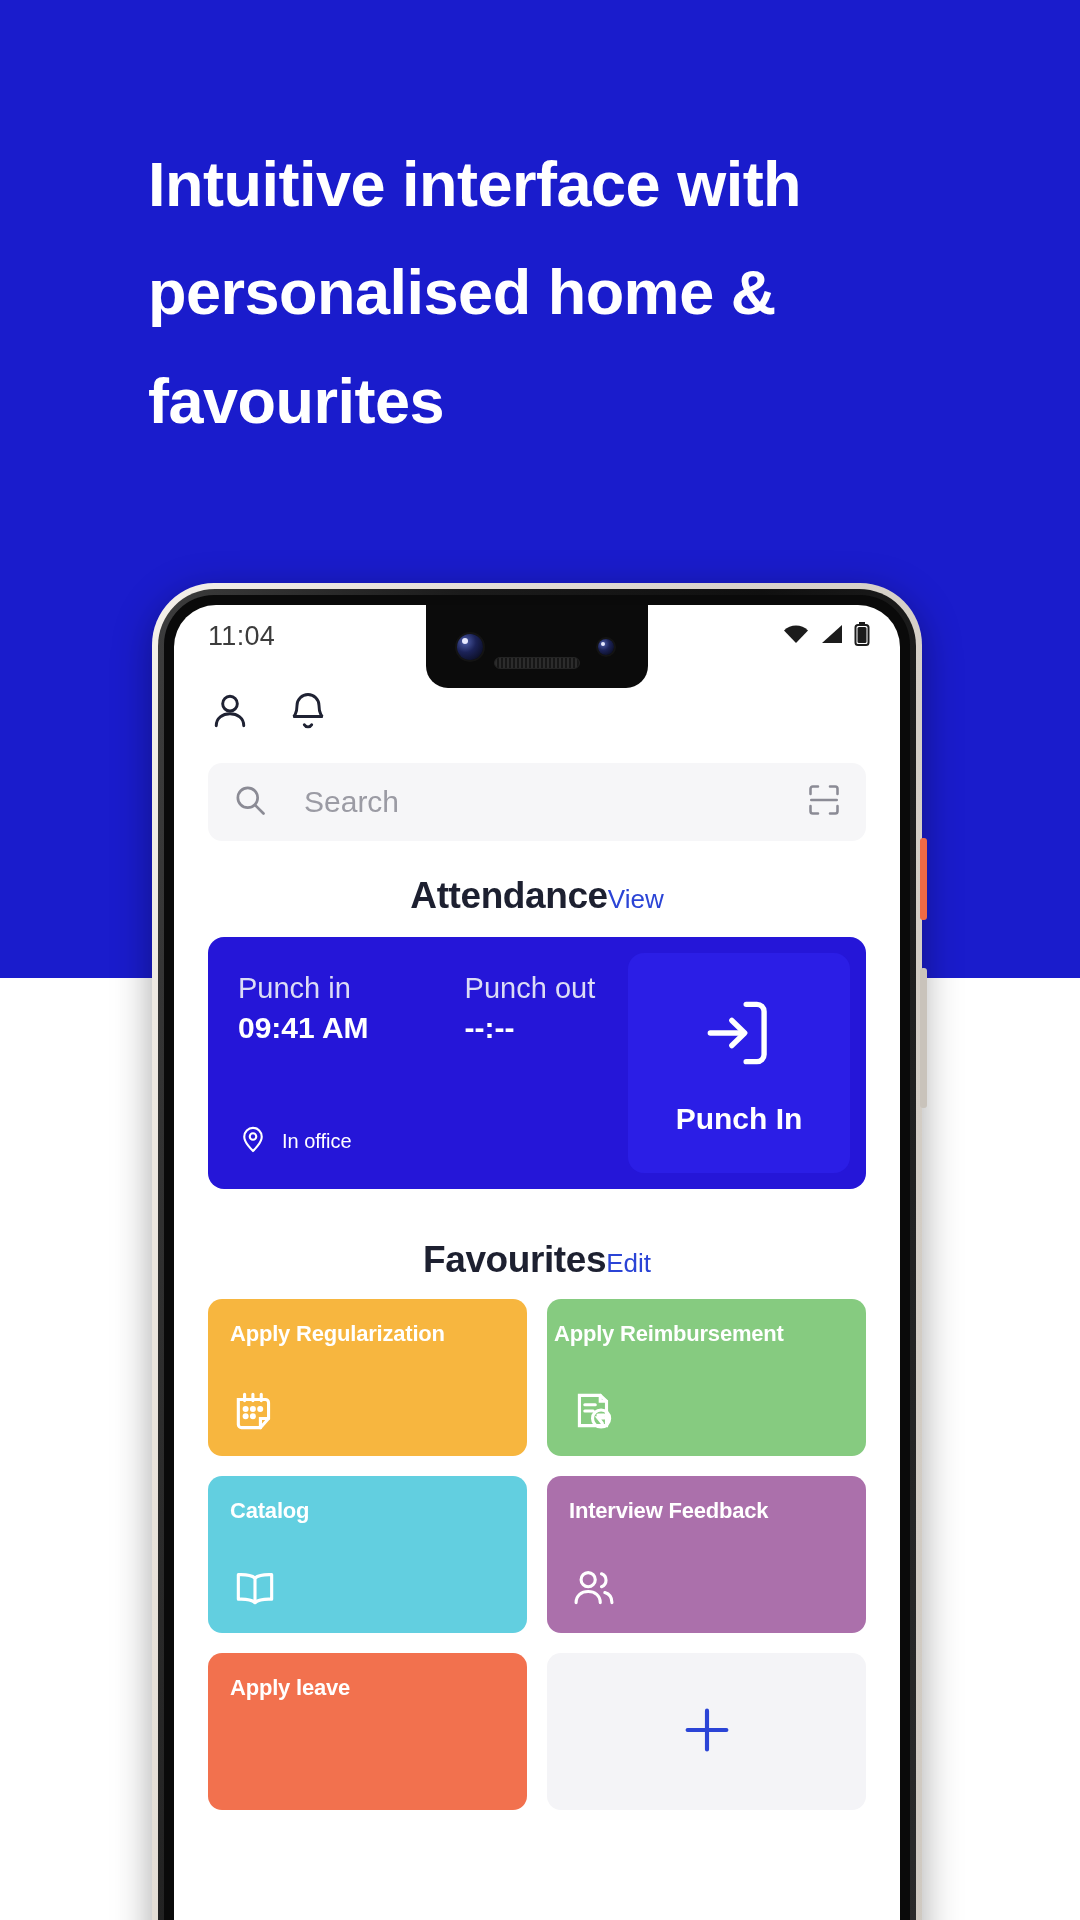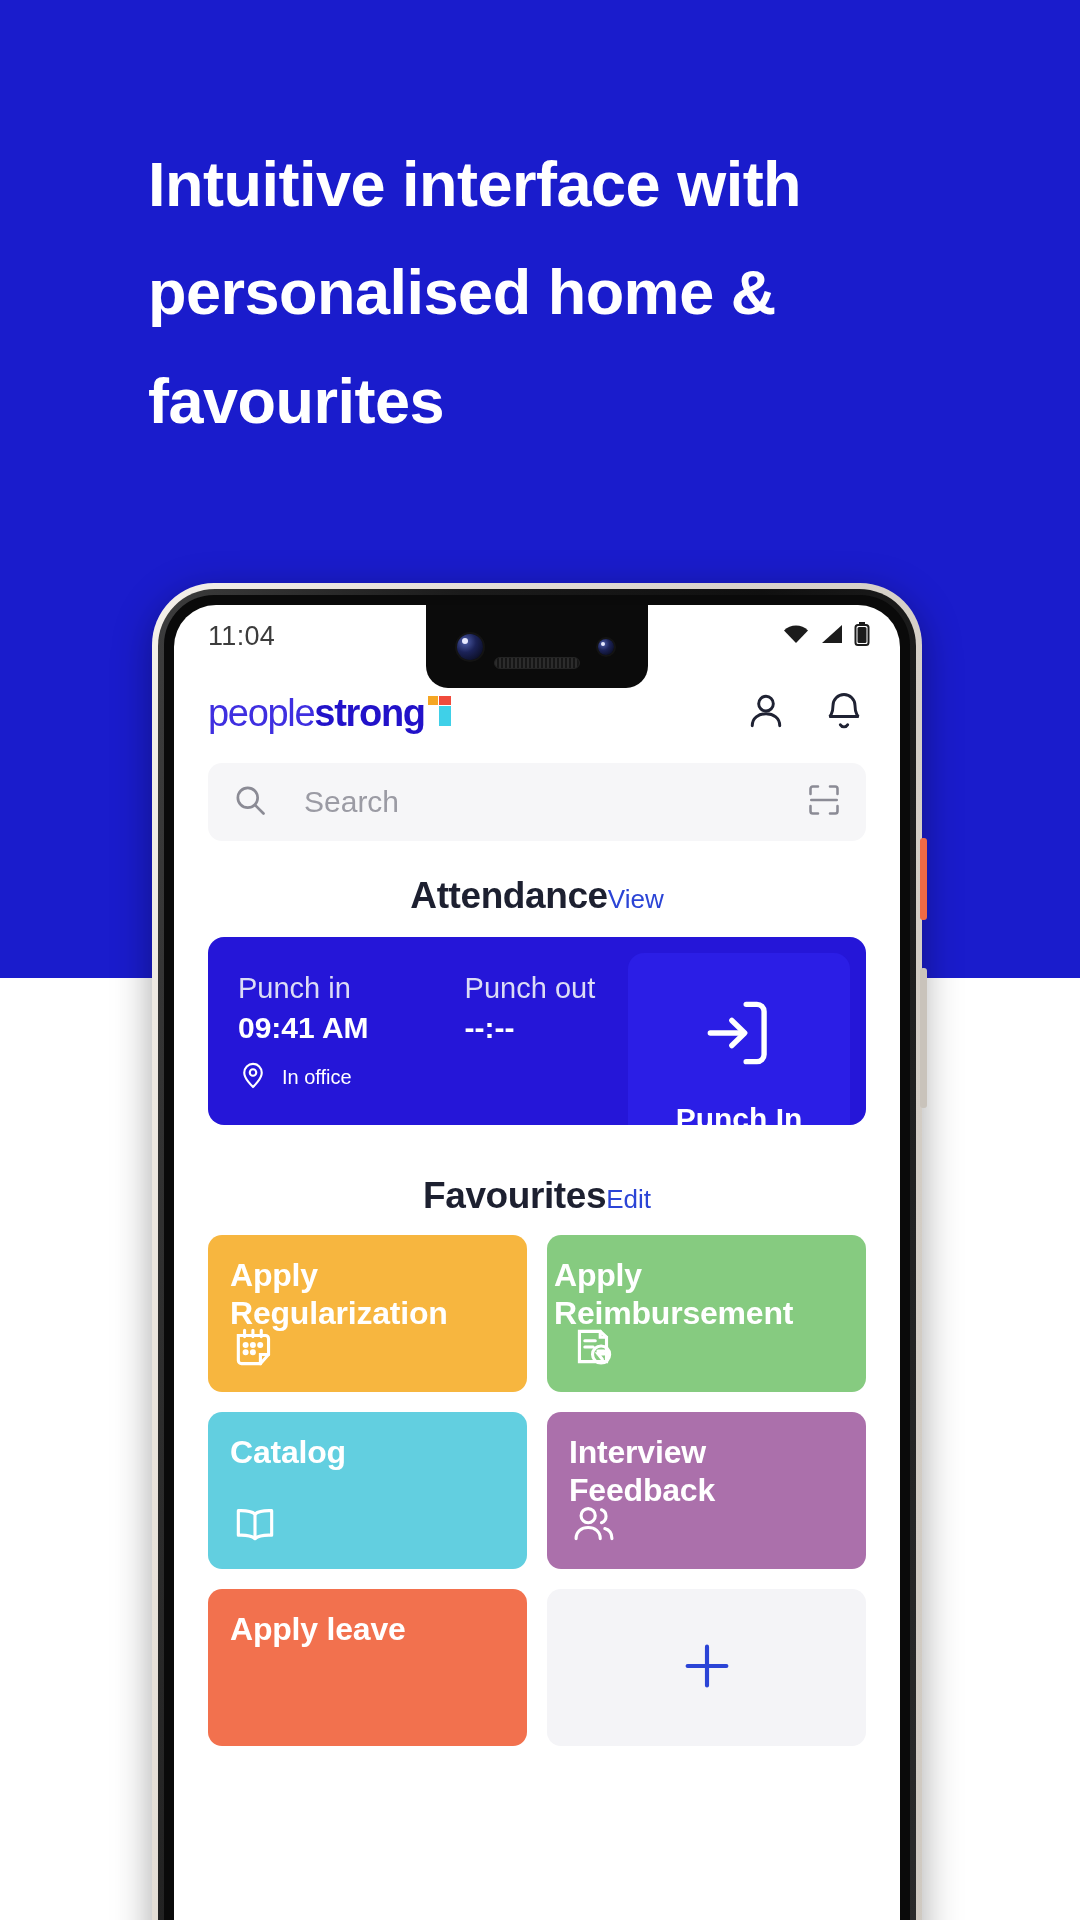--- a/index.html
+++ b/index.html
@@ -134,21 +134,21 @@
     display:flex; align-items:baseline; justify-content:center;
     padding:34px 36px 0 36px;
   }
   .sec-title { font-size:37px; font-weight:bold; color:#1d2030; letter-spacing:-.4px; }
   .sec-action { font-size:26px; color:#2b44d6; }
 
   
   .punch-wrap { padding:20px 34px 0 34px; }
   .punch-card {
     position:relative;
-    height:188px; background:#2516d8; border-radius:16px;
+    height:252px; background:#2516d8; border-radius:16px;
     padding:32px 22px 26px 30px;
     overflow:hidden;
   }
   .punch-row { display:flex; gap:96px; }
   .pc-label { color:#dcdcf5; font-size:29px; font-weight:400; line-height:1.35; }
   .pc-value { color:#ffffff; font-size:30px; font-weight:bold; line-height:1.35; }
   .punch-loc {
     position:absolute; left:30px; bottom:30px;
     display:flex; align-items:center; gap:14px;
     color:#ffffff; font-size:20px;
@@ -165,21 +165,21 @@
   
   .fav-wrap { padding:18px 34px 0 34px; }
   .fav-grid { display:grid; grid-template-columns:1fr 1fr; gap:20px; }
   .tile {
     position:relative;
     height:157px; border-radius:14px;
     padding:22px 22px 18px 22px;
     overflow:hidden;
   }
   .tile-title {
-    color:#ffffff; font-size:32px; font-weight:bold;
+    color:#ffffff; font-size:22px; font-weight:bold;
     line-height:1.18; letter-spacing:-.2px;
   }
   .tile-icon { position:absolute; left:22px; bottom:16px; }
   .tile-add {
     height:157px; border-radius:14px; background:#f4f4f7;
     display:flex; align-items:center; justify-content:center;
   }
 </style>
 </head>
 <body>
@@ -225,30 +225,20 @@
           <svg width="16" height="24" viewBox="0 0 16 24">
             <rect x="5" y="0" width="6" height="3" fill="#1c1c1c"></rect>
             <rect x="1.5" y="3" width="13" height="20" rx="2.5" fill="none" stroke="#1c1c1c" stroke-width="2"></rect>
             <rect x="3.5" y="5" width="9" height="16" rx="1.5" fill="#1c1c1c"></rect>
           </svg>
         </span>
       </div>
     </div>
 
     <div class="app-header">
-      <div class="logo">
-        <div class="logo-text">
-          <span class="logo-light">people</span><span class="logo-bold">strong</span>
-        </div>
-        <div class="logo-mark">
-          <div class="lm lm-a"></div>
-            <div class="lm lm-b"></div>
-            <div class="lm lm-c"></div>
-        </div>
-      </div>
       <div class="header-icons">
         <span>
           <svg width="44" height="44" viewBox="0 0 24 24" fill="none" stroke="#1f2233" stroke-width="1.6" stroke-linecap="round">
             <circle cx="12" cy="8" r="4"></circle>
               <path d="M4.5 20c0-4.2 3.4-6.5 7.5-6.5s7.5 2.3 7.5 6.5"></path>
           </svg>
         </span>
         <span>
           <svg width="44" height="44" viewBox="0 0 24 24" fill="none" stroke="#1f2233" stroke-width="1.6" stroke-linecap="round">
             <path d="M6 9a6 6 0 0 1 12 0c0 5 2 6 2 6H4s2-1 2-6z"></path>

